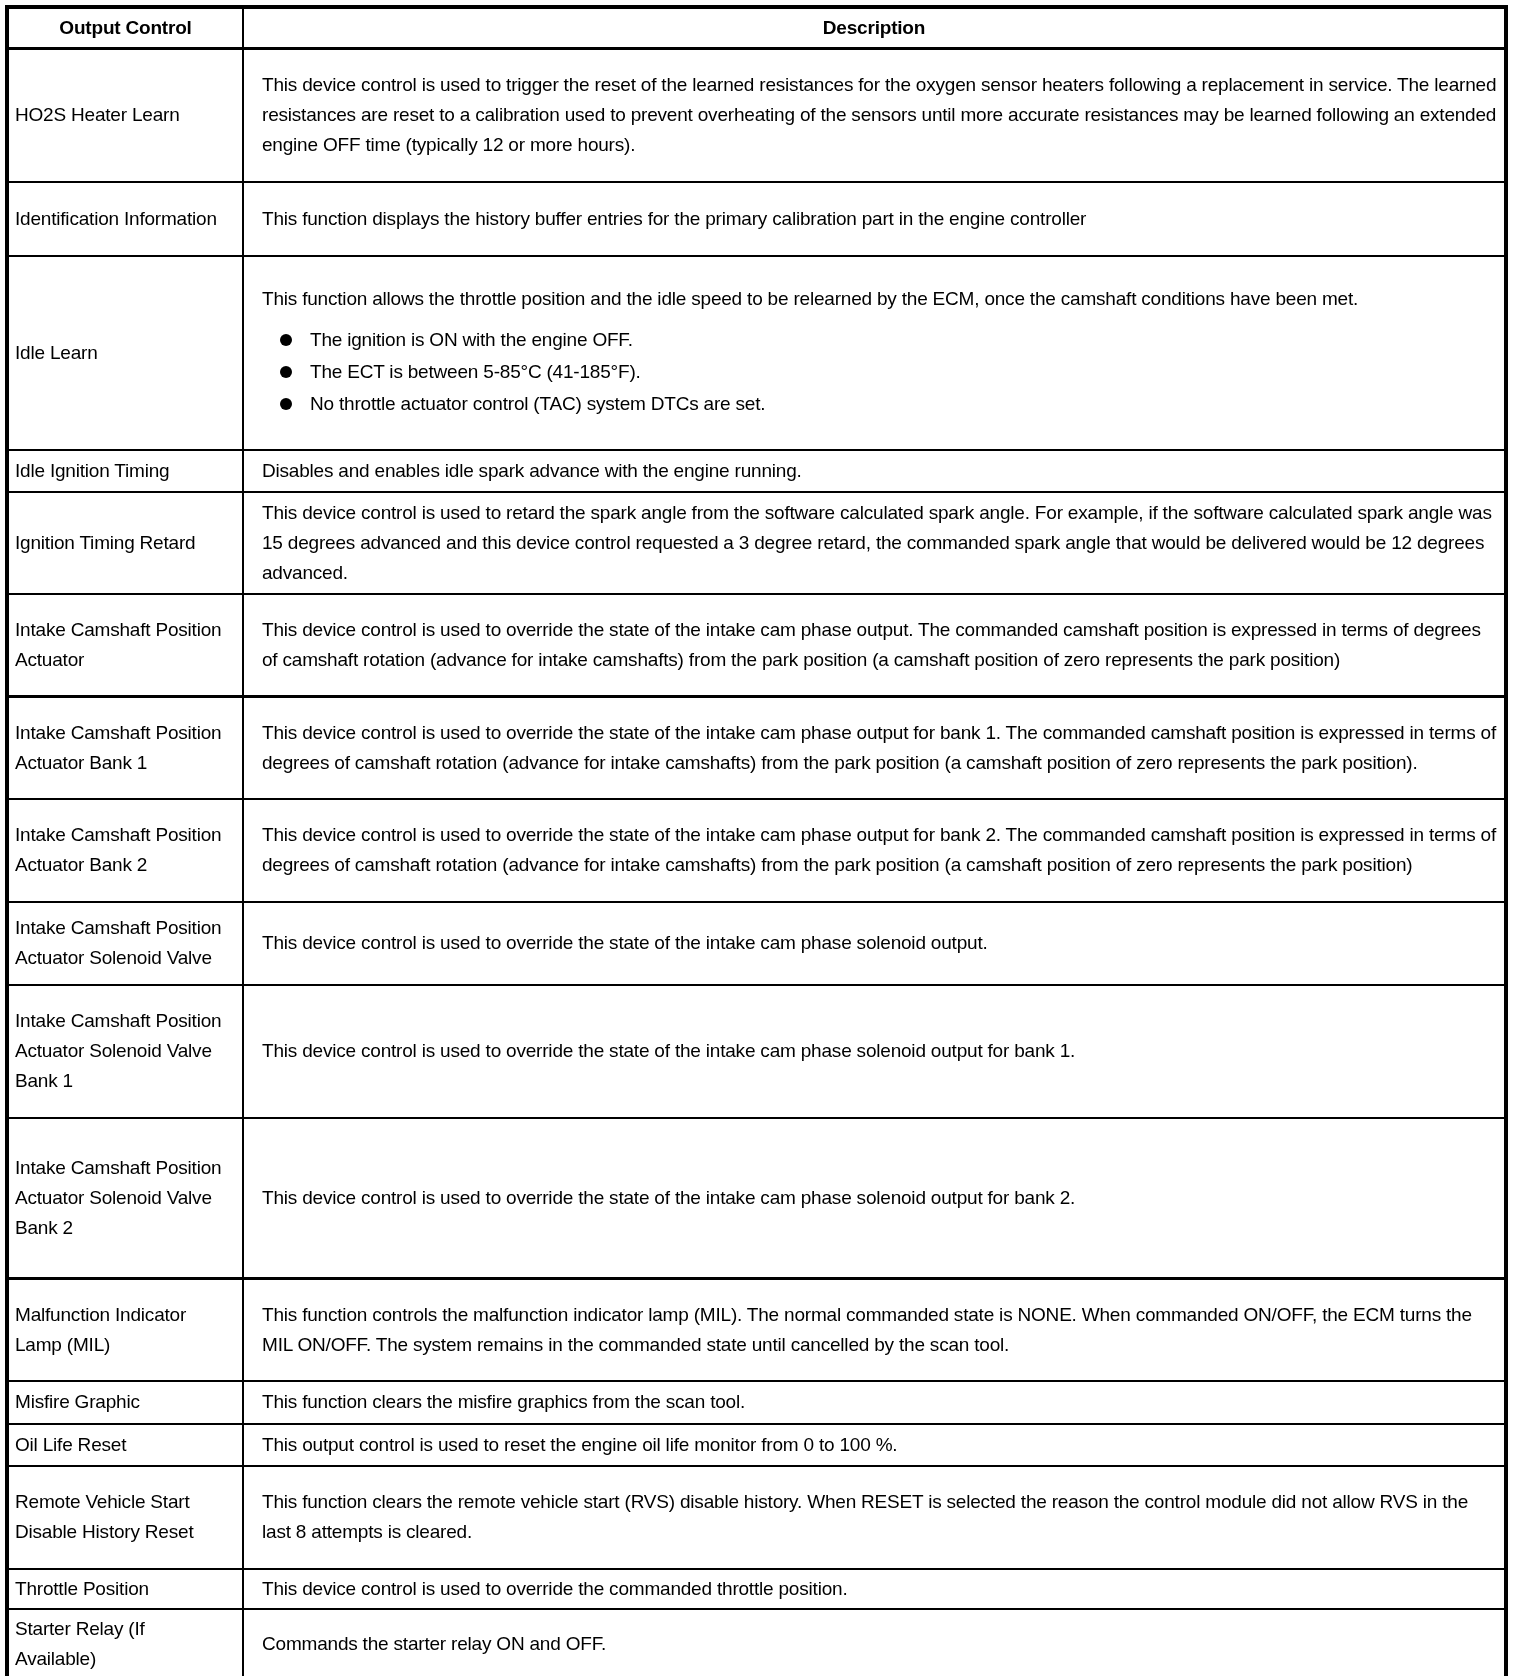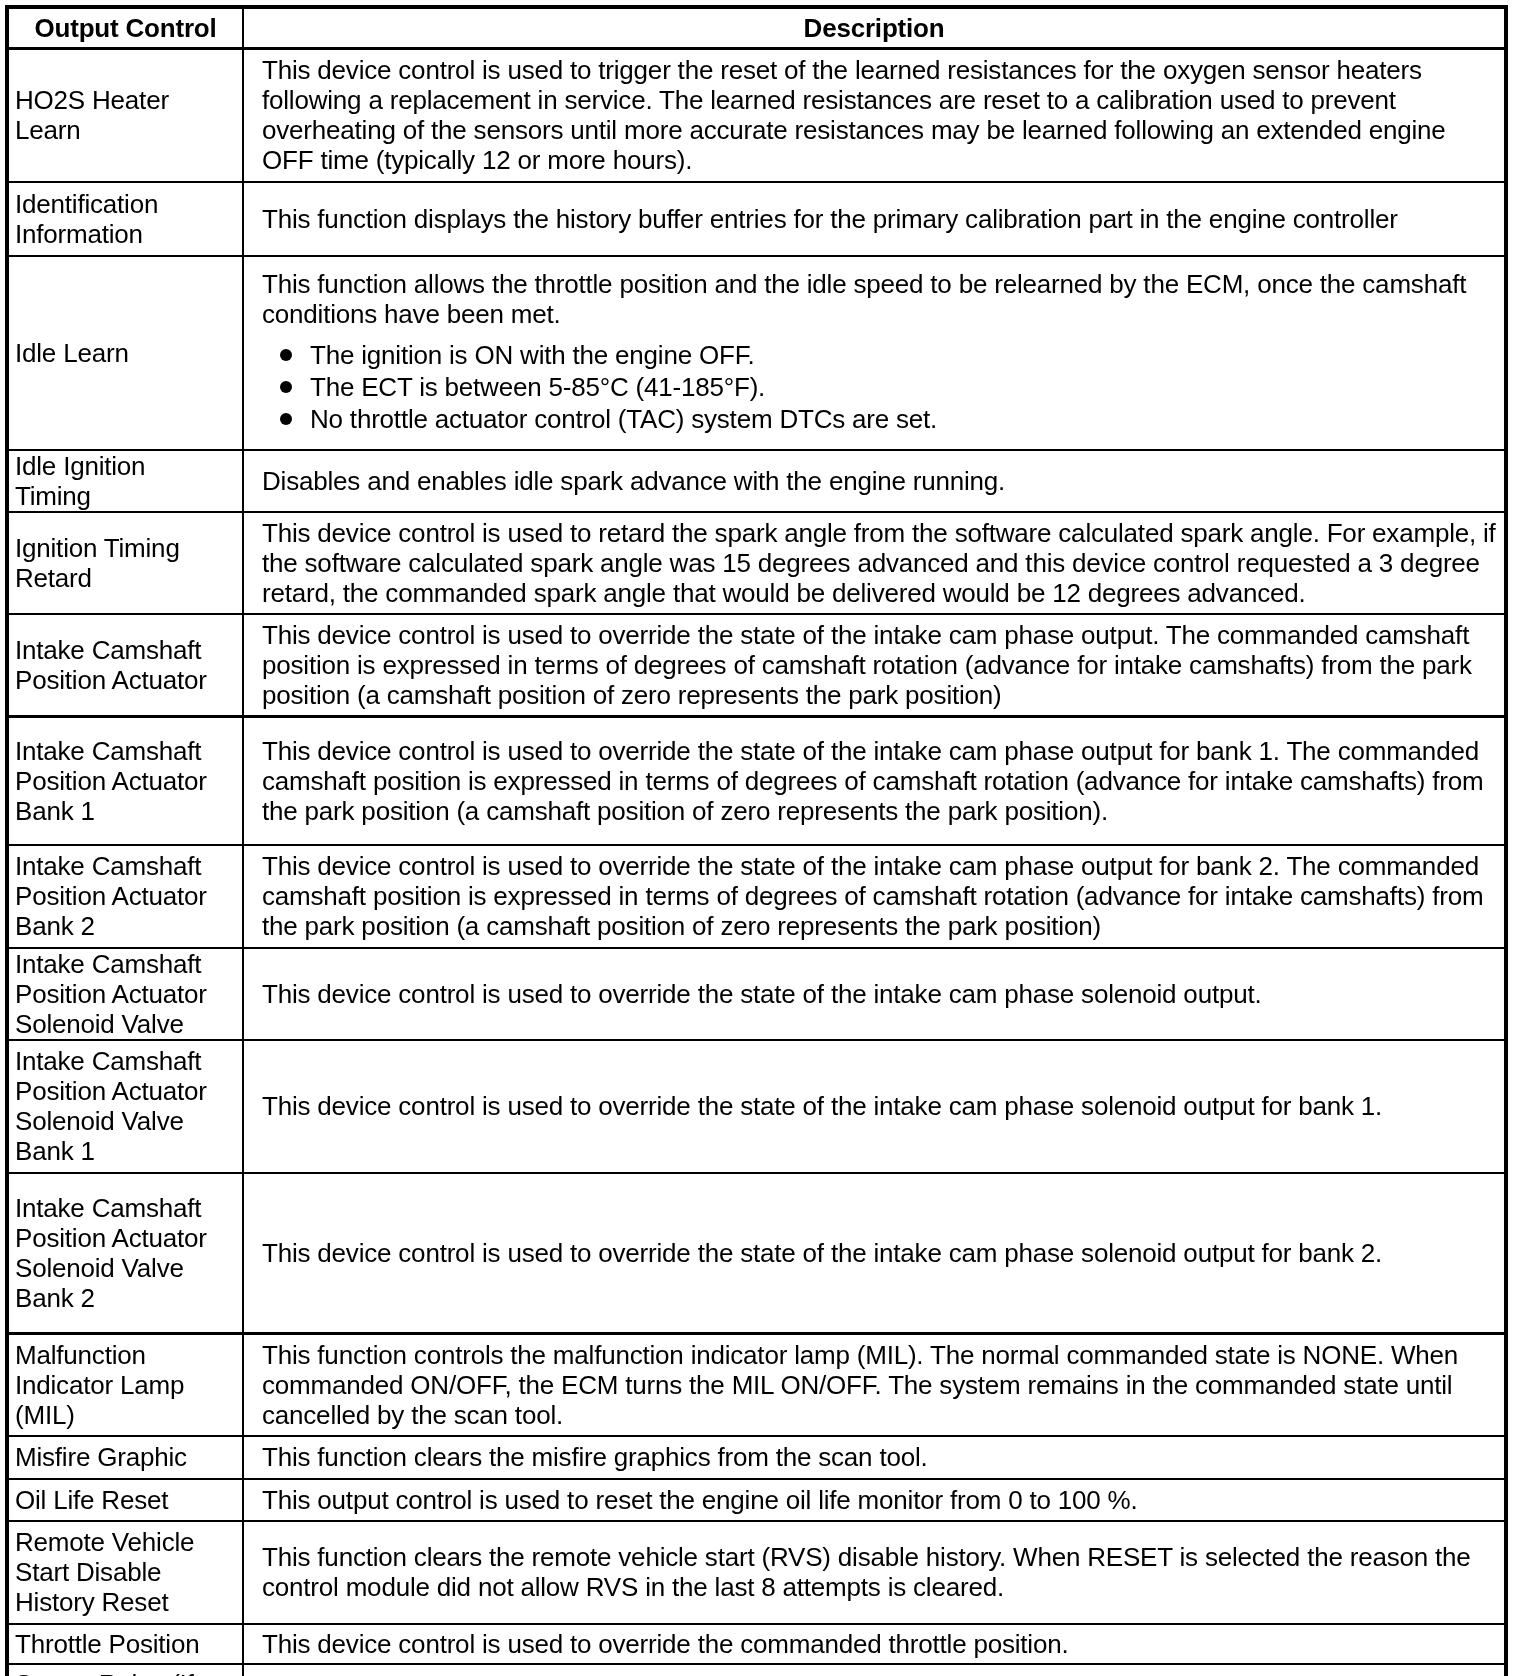--- a/index.html
+++ b/index.html
@@ -23,21 +23,21 @@
       border-collapse: collapse;
       border: 4px solid #000;
       table-layout: fixed;
     }
     .doc-table col.c1 { width: 236px; }
     .doc-table col.c2 { width: 1263px; }
     .doc-table th, .doc-table td {
       border: 2px solid #000;
       padding: 0 5px;
       vertical-align: middle;
-      font-size: 26px;
+      font-size: 19px;
       line-height: 30px;
       text-align: left;
       letter-spacing: -0.2px;
     }
     .doc-table th {
       font-weight: bold;
       text-align: center;
       height: 38px;
       border-bottom: 3px solid #000;
     }
@@ -129,21 +129,21 @@
         </td>
     </tr>
 
     <tr style="height: 103px;">
       <td class="ctrl">Intake Camshaft Position Actuator</td>
       <td class="desc">
           <p>This device control is used to override the state of the intake cam phase output. The commanded camshaft position is expressed in terms of degrees of camshaft rotation (advance for intake camshafts) from the park position (a camshaft position of zero represents the park position)</p>
         </td>
     </tr>
 
-    <tr class="thick-top" style="height: 128px;">
+    <tr class="thick-top" style="height: 102px;">
       <td class="ctrl">Intake Camshaft Position Actuator Bank 1</td>
       <td class="desc">
           <p>This device control is used to override the state of the intake cam phase output for bank 1. The commanded camshaft position is expressed in terms of degrees of camshaft rotation (advance for intake camshafts) from the park position (a camshaft position of zero represents the park position).</p>
         </td>
     </tr>
 
     <tr style="height: 103px;">
       <td class="ctrl">Intake Camshaft Position Actuator Bank 2</td>
       <td class="desc">
           <p>This device control is used to override the state of the intake cam phase output for bank 2. The commanded camshaft position is expressed in terms of degrees of camshaft rotation (advance for intake camshafts) from the park position (a camshaft position of zero represents the park position)</p>

